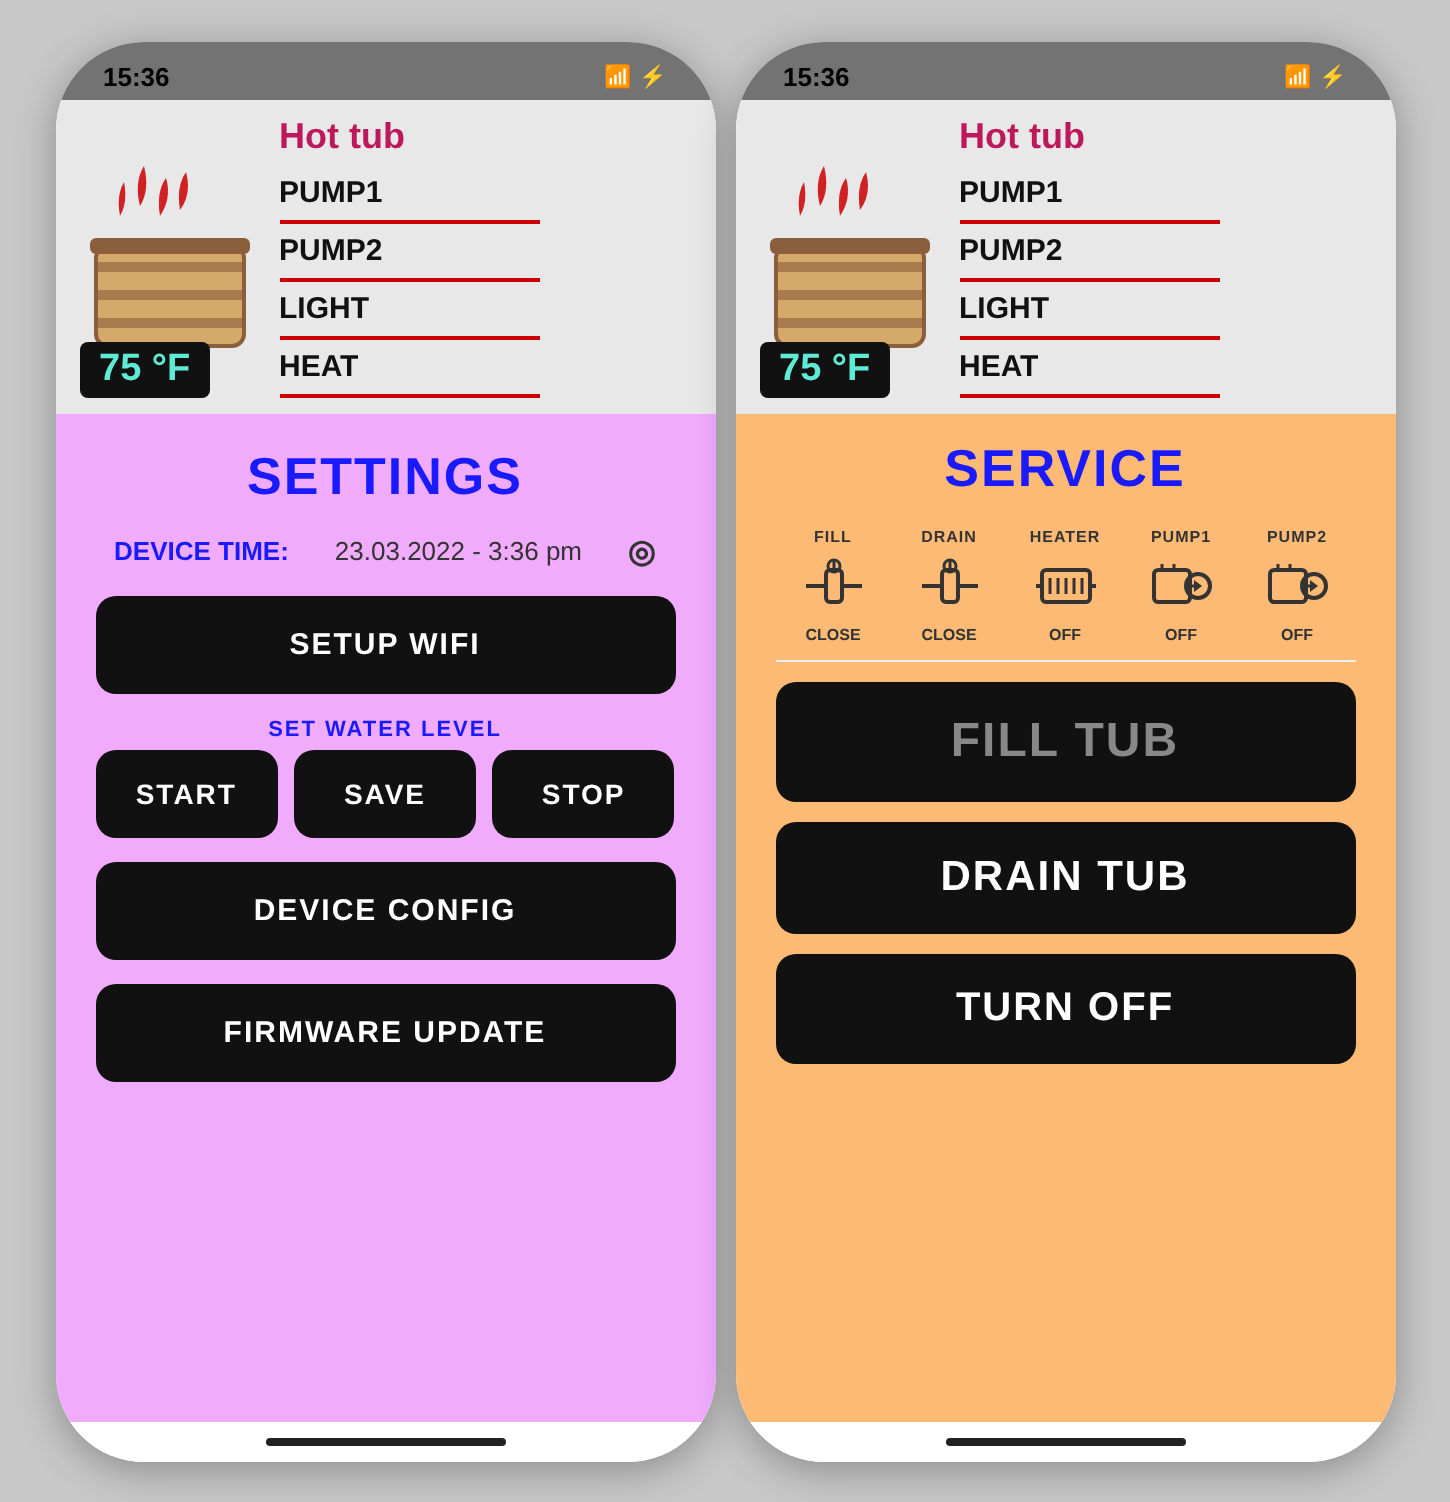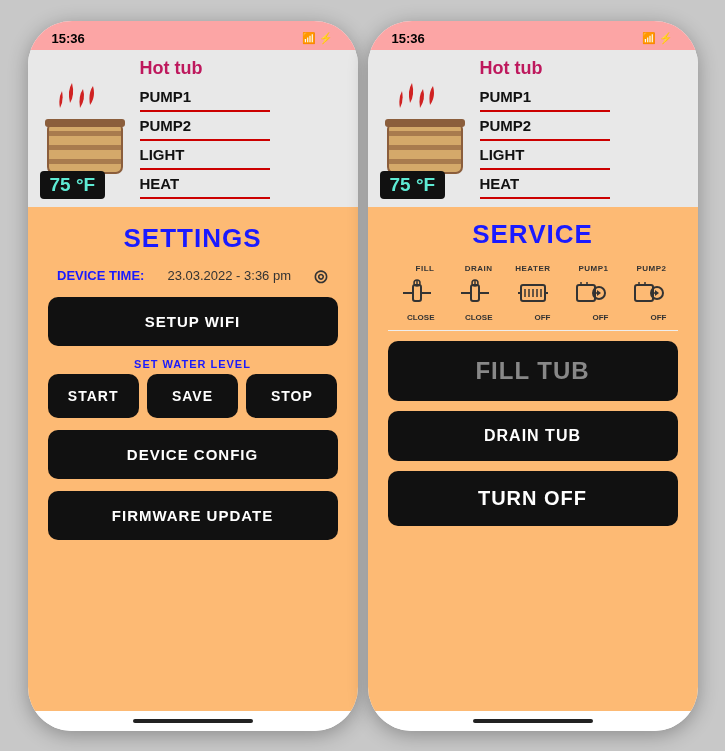--- a/index.html
+++ b/index.html
@@ -29,21 +29,21 @@
       flex-direction: column;
     }
     
     .status-bar {
       display: flex;
       justify-content: space-between;
       align-items: center;
       padding: 10px 24px 4px 24px;
       font-size: 13px;
       font-weight: 600;
-      background: #fca5a5;
+      background: #737373;
     }
     .status-icons {
       display: flex;
       gap: 4px;
       align-items: center;
       font-size: 11px;
     }
     
     .hot-tub-header {
       background: #e8e8e8;
@@ -86,21 +86,21 @@
       background: #111;
       color: #5eead4;
       font-size: 19px;
       font-weight: 700;
       padding: 3px 10px;
       border-radius: 4px;
     }
     
     .screen-content {
       flex: 1;
-      background: #fdba74;
+      background: #f0abfc;
       display: flex;
       flex-direction: column;
       padding: 16px 20px;
       gap: 12px;
       overflow: hidden;
     }
     .screen-title {
       text-align: center;
       font-size: 26px;
       font-weight: 800;
@@ -172,21 +172,21 @@
     .service-icons-row {
       display: flex;
       justify-content: space-around;
       align-items: flex-end;
       padding: 4px 0 8px 0;
       border-bottom: 1px solid #eee;
     }
     .service-icon-item {
       display: flex;
       flex-direction: column;
-      align-items: flex-end;
+      align-items: center;
       gap: 2px;
       font-size: 9px;
       color: #555;
       font-weight: 600;
     }
     .service-icon-item .label-top {
       font-size: 8px;
       color: #333;
       font-weight: 700;
       letter-spacing: 0.5px;
@@ -390,21 +390,21 @@
             <line x1="22" y1="18" x2="26" y2="18" stroke="#333" stroke-width="1.5"></line>
             <path d="M24 15 L28 18 L24 21Z" fill="#333"></path>
             <line x1="8" y1="10" x2="8" y2="7" stroke="#333" stroke-width="1.5"></line>
             <line x1="14" y1="10" x2="14" y2="7" stroke="#333" stroke-width="1.5"></line>
           </svg>
           <span class="label-bottom">OFF</span>
         </div>
       </div>
 
       <button class="fill-tub-btn">FILL TUB</button>
-      <button class="black-button" style="font-size:16px;">DRAIN TUB</button>
+      <button class="black-button" style="font-size:21px;">DRAIN TUB</button>
       <button class="black-button" style="font-size:20px;">TURN OFF</button>
     </div>
 
     <div class="home-indicator">
       <div class="home-bar"></div>
     </div>
   </div>
 
 </div>
 

